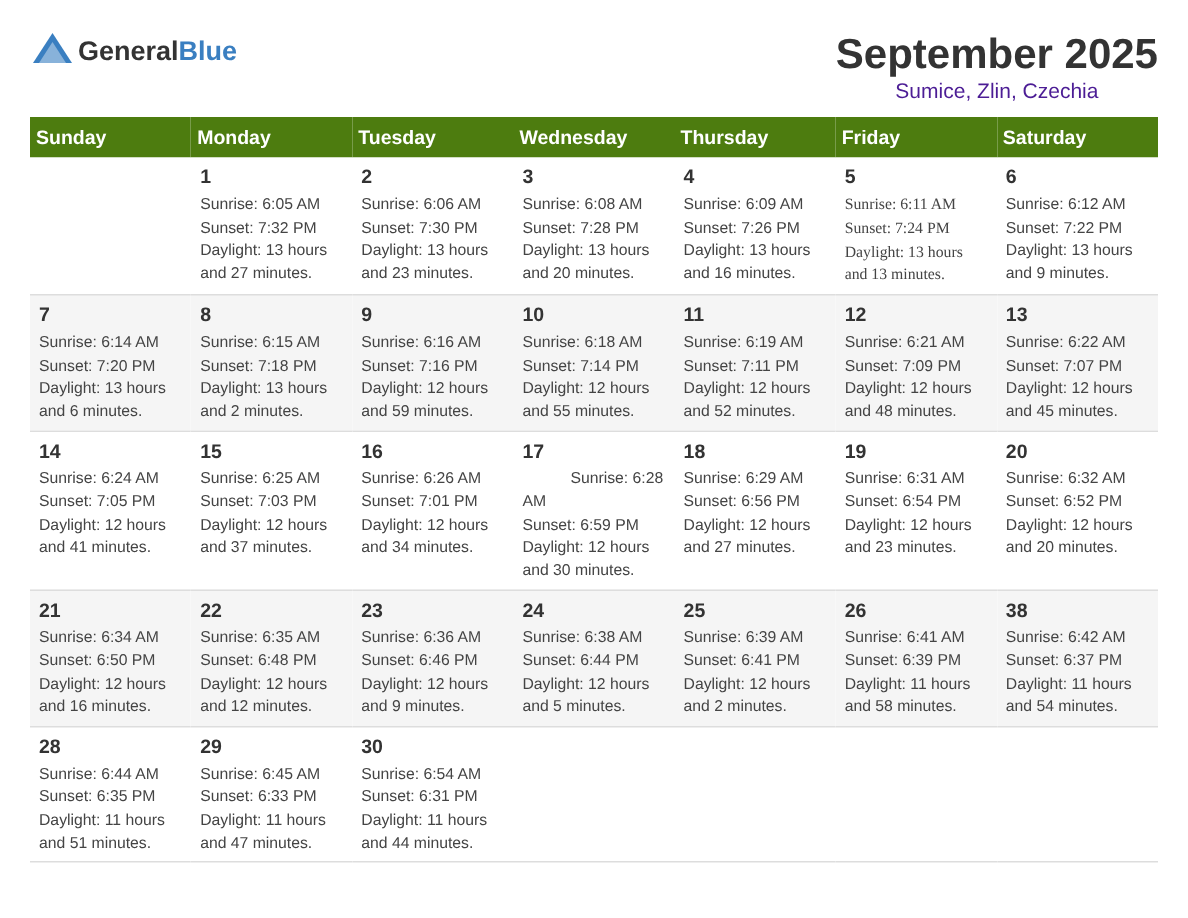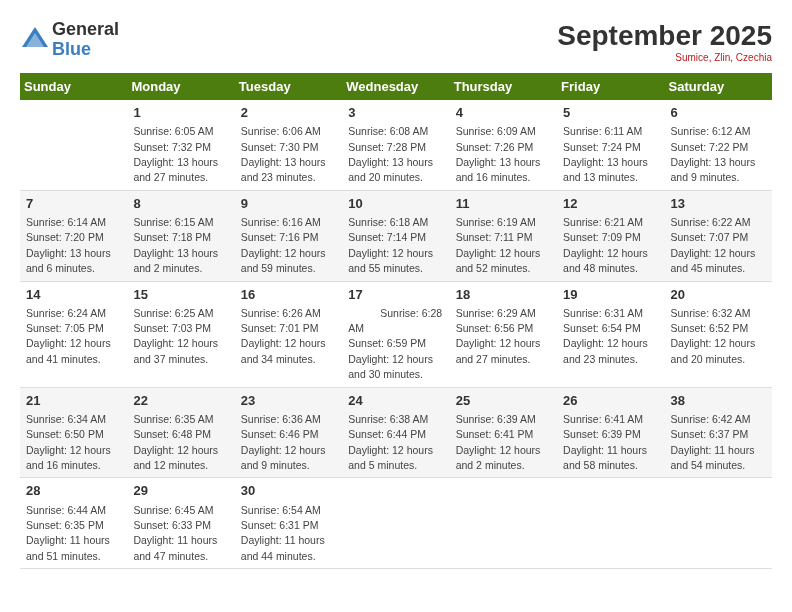--- a/index.html
+++ b/index.html
@@ -15,21 +15,21 @@
       justify-content: space-between;
       align-items: flex-start;
       margin-bottom: 10px;
     }
     .logo {
       display: flex;
       align-items: center;
     }
     .logo-text {
       display: flex;
-      flex-direction: column;
+      flex-direction: row;
       line-height: 1.1;
     }
     .logo-general {
       font-size: 18px;
       font-weight: bold;
       color: #333;
     }
     .logo-blue {
       font-size: 18px;
       font-weight: bold;
@@ -42,22 +42,23 @@
     }
     .title-block {
       text-align: right;
     }
     .month-title {
       font-size: 28px;
       font-weight: bold;
       color: #333;
     }
     .location {
-      font-size: 10px;
-      color: #b91c1c;
+      font-size: 14px;
+      color: #4c1d95;
+      text-align: center;
     }
     table {
       width: 100%;
       border-collapse: collapse;
       font-size: 11px;
     }
     thead tr {
       background-color: #4d7c0f;
       color: #fff;
     }
@@ -142,21 +143,21 @@
 Daylight: 13 hours
 and 23 minutes.</span></td>
         <td><span class="day-num">3</span><span class="day-info" style="white-space: pre-line;">Sunrise: 6:08 AM
 Sunset: 7:28 PM
 Daylight: 13 hours
 and 20 minutes.</span></td>
         <td><span class="day-num">4</span><span class="day-info" style="white-space: pre-line;">Sunrise: 6:09 AM
 Sunset: 7:26 PM
 Daylight: 13 hours
 and 16 minutes.</span></td>
-        <td><span class="day-num">5</span><span class="day-info" style="white-space: pre-line;">Sunrise: 6:11 AM
+        <td><span class="day-num">5</span><span class="day-info" style="white-space: pre-line; font-family: Liberation Serif, serif;">Sunrise: 6:11 AM
 Sunset: 7:24 PM
 Daylight: 13 hours
 and 13 minutes.</span></td>
         <td><span class="day-num">6</span><span class="day-info" style="white-space: pre-line;">Sunrise: 6:12 AM
 Sunset: 7:22 PM
 Daylight: 13 hours
 and 9 minutes.</span></td>
       </tr>
       <tr class="week-row">
         <td><span class="day-num">7</span><span class="day-info" style="white-space: pre-line;">Sunrise: 6:14 AM

